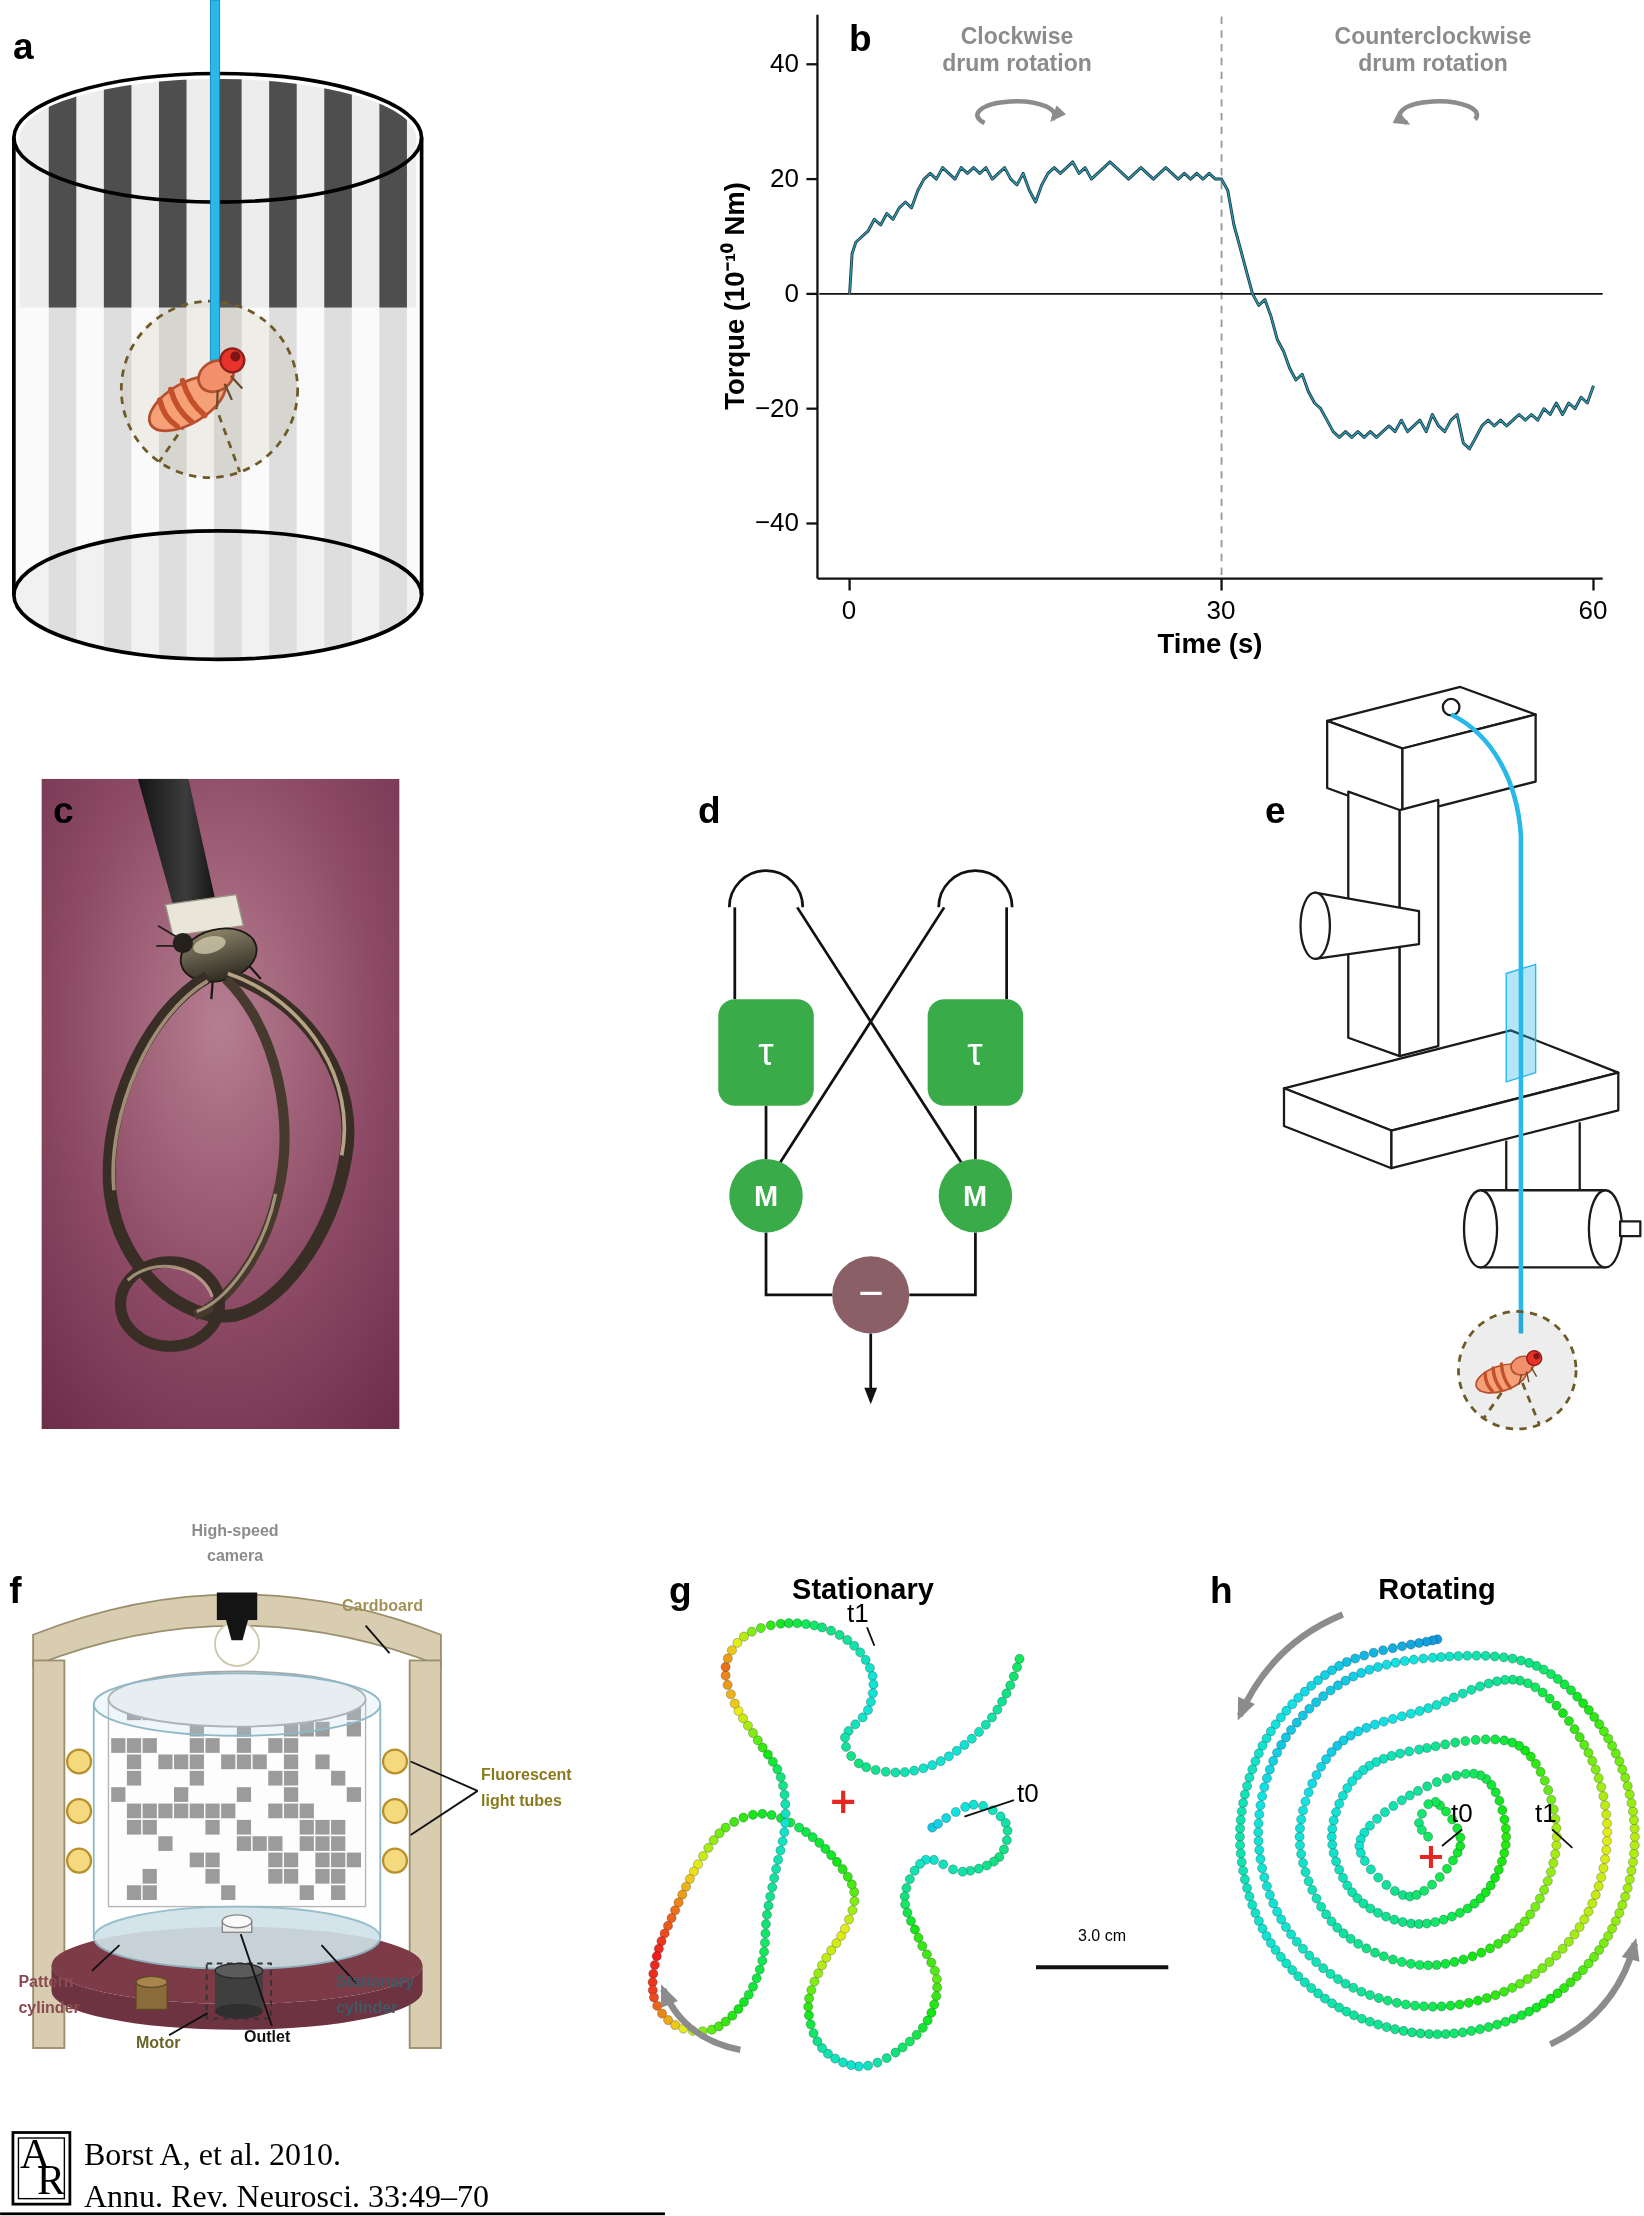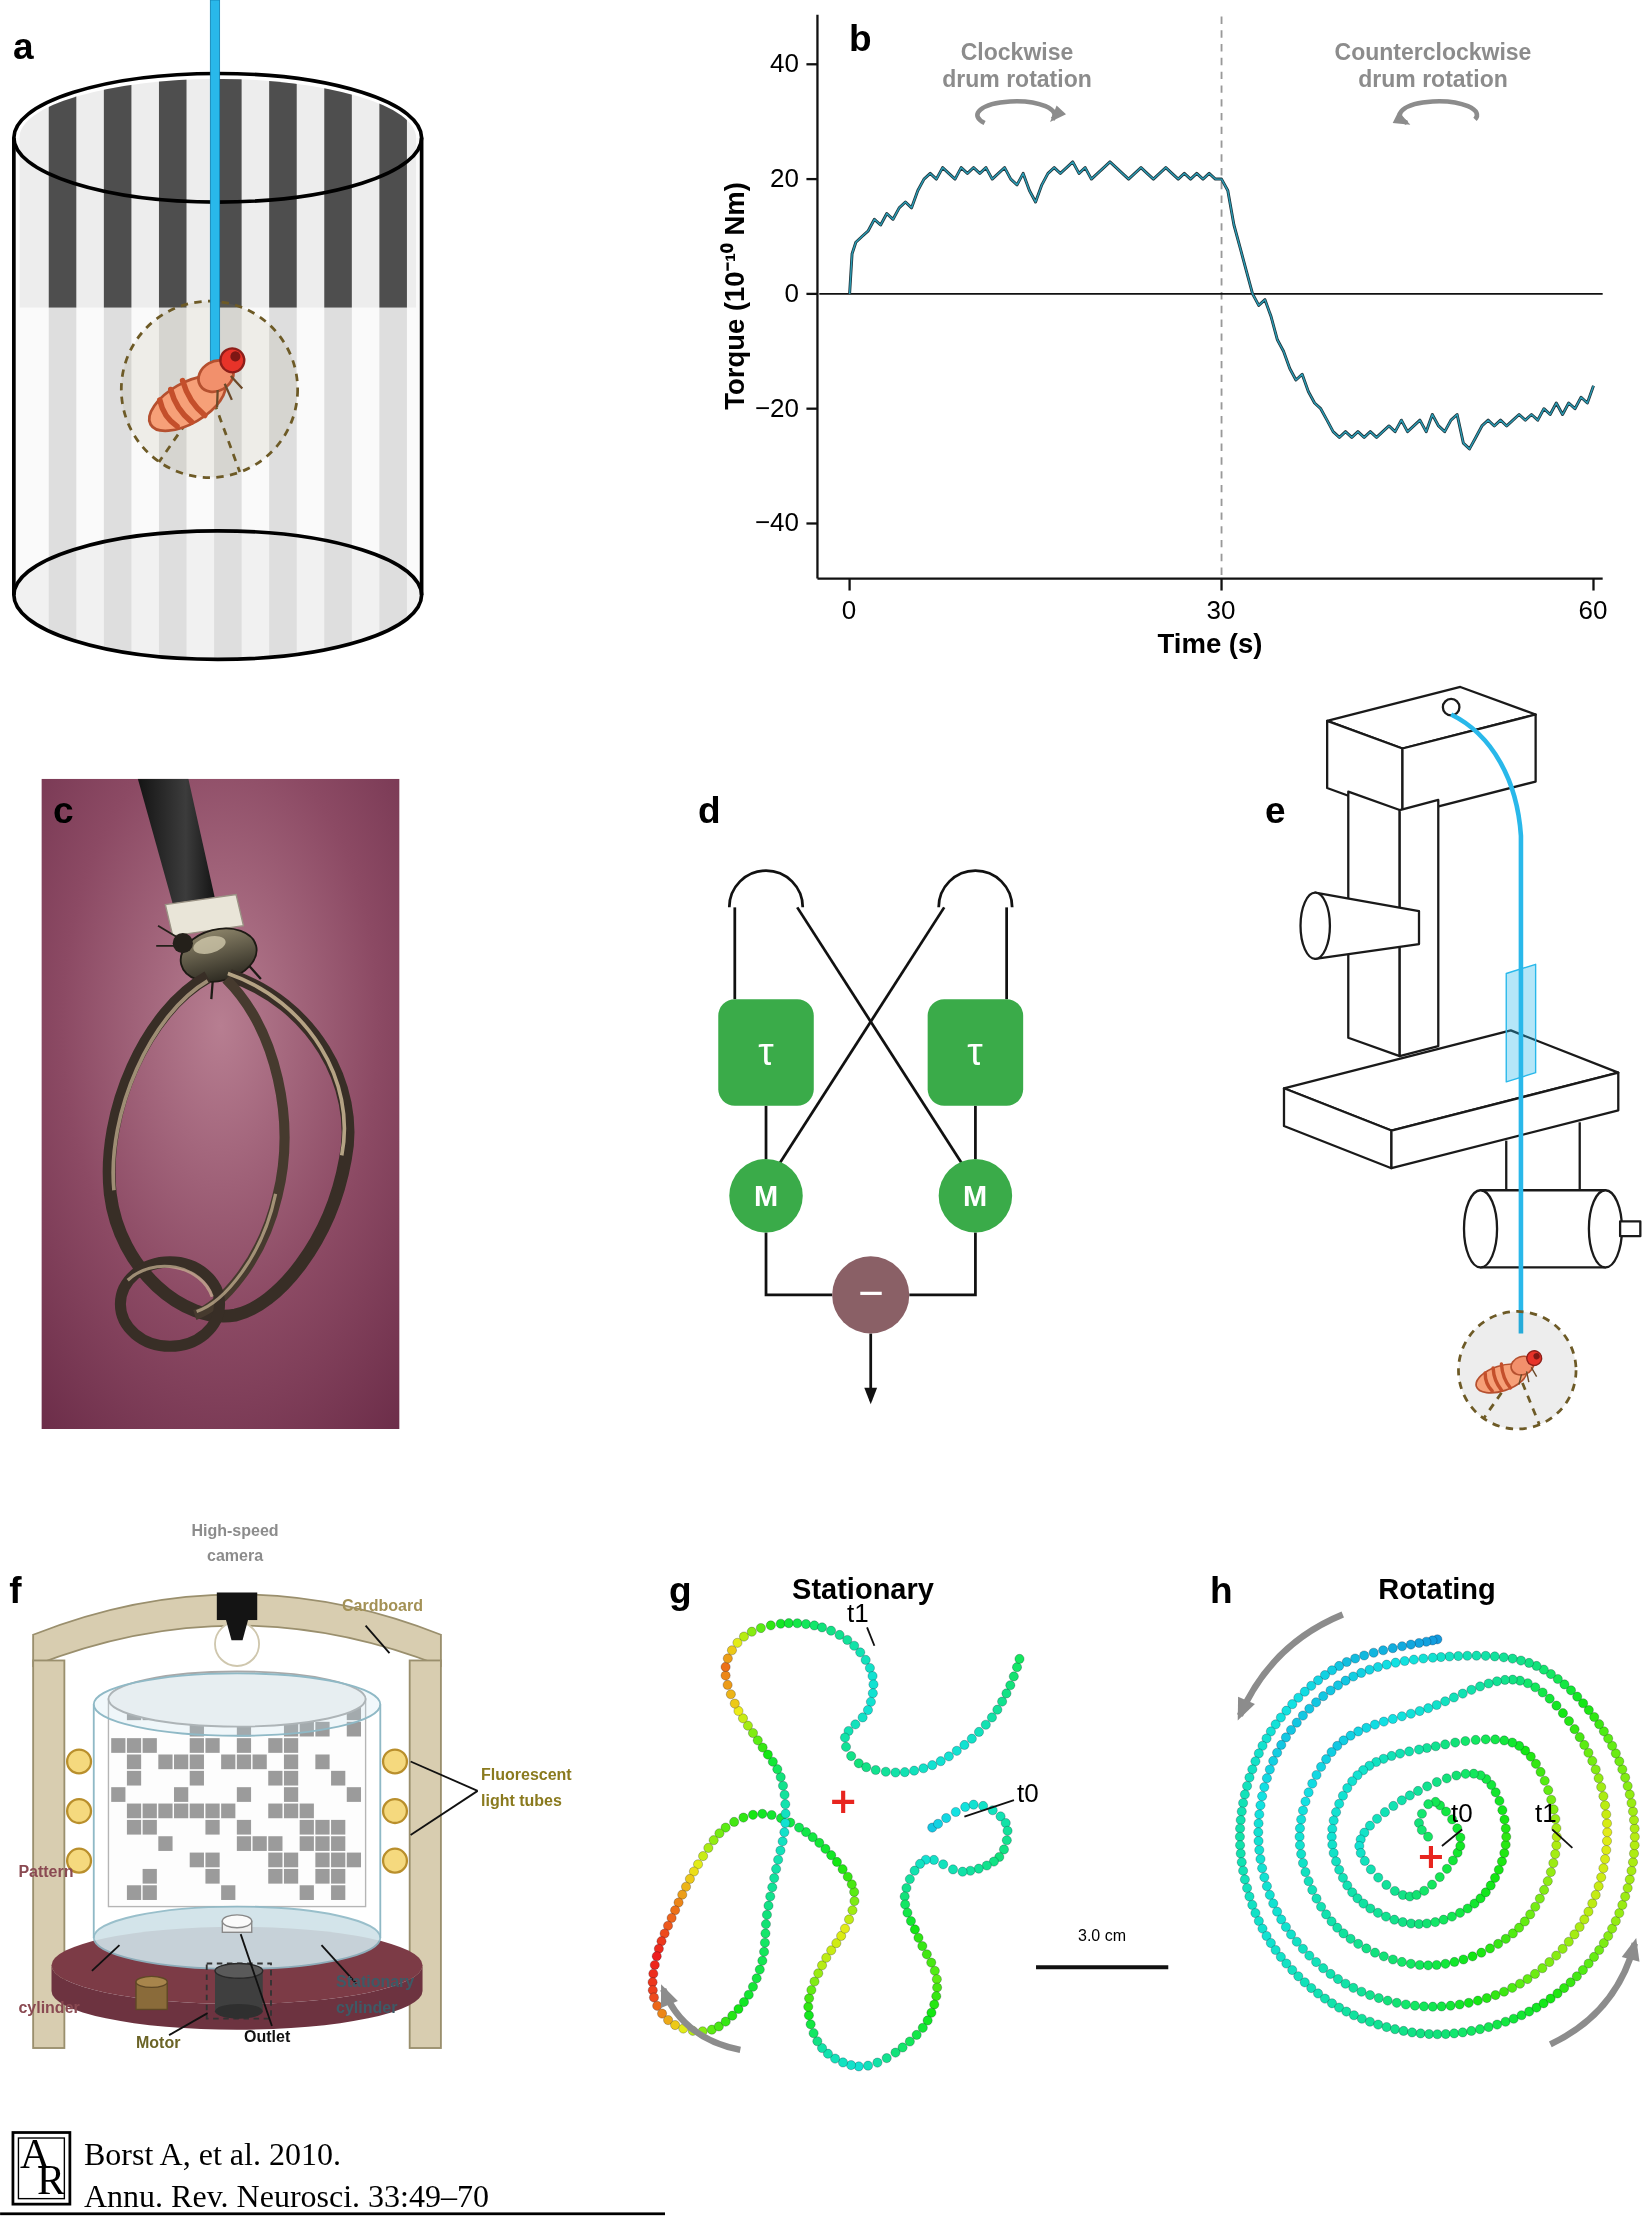--- a/index.html
+++ b/index.html
@@ -2,21 +2,21 @@
 <html style="font-size:14.7px"><head>
 <meta charset="utf-8">
 <style>
   html,body{margin:0;padding:0;background:#fff;}
   .page{position:relative;width:1645px;height:2217px;background:#fff;overflow:hidden;
         font-family:"Liberation Sans",sans-serif;}
   svg.art{position:absolute;left:0;top:0;}
   .t{position:absolute;white-space:nowrap;line-height:1.05;}
   .pl{font-size:37px;font-weight:bold;color:#000;}
   .gray{color:#8c8c8c;}
-  .b25{font-size:23px;font-weight:bold;margin-top:16px;}
+  .b25{font-size:23px;font-weight:bold;}
   .b28{font-size:26px;font-weight:normal;}
   .b30{font-size:27.5px;font-weight:bold;}
   .b32{font-size:29px;font-weight:bold;}
   .n28{font-size:26px;}
   .f26{font-size:16px;font-weight:bold;}
   .serif{font-family:"Liberation Serif",serif;}
   .cx{transform:translateX(-50%);}
   .white{color:#fff;}
 </style>
 </head>
@@ -1065,21 +1065,21 @@
 <div class="t white" style="left:975px;top:1052px;transform:translate(-50%,-50%);font-size:39px" data-name="tau-symbol-right">τ</div>
 <div class="t white b32" style="left:766px;top:1196px;transform:translate(-50%,-50%)" data-name="multiplier-symbol-left">M</div>
 <div class="t white b32" style="left:975px;top:1196px;transform:translate(-50%,-50%)" data-name="multiplier-symbol-right">M</div>
 <div class="t white" style="left:871px;top:1293px;transform:translate(-50%,-50%);font-size:44px" data-name="minus-symbol">−</div>
 
 <div class="t f26 gray cx" style="left:235px;top:1523px" data-name="camera-label-line1">High-speed</div>
 <div class="t f26 gray cx" style="left:235px;top:1548px" data-name="camera-label-line2">camera</div>
 <div class="t f26" style="left:342px;top:1598px;color:#a39155" data-name="cardboard-label">Cardboard</div>
 <div class="t f26" style="left:481px;top:1767px;color:#8a7a1e" data-name="fluorescent-label-line1">Fluorescent</div>
 <div class="t f26" style="left:481px;top:1793px;color:#8a7a1e" data-name="fluorescent-label-line2">light tubes</div>
-<div class="t f26" style="left:18.4px;top:1864px;color:#8a4a52" data-name="pattern-label-line1">Pattern</div>
+<div class="t f26" style="left:18.4px;top:1974px;color:#8a4a52" data-name="pattern-label-line1">Pattern</div>
 <div class="t f26" style="left:18.4px;top:2000px;color:#8a4a52" data-name="pattern-label-line2">cylinder</div>
 <div class="t f26" style="left:136px;top:2035px;color:#6b6426" data-name="motor-label">Motor</div>
 <div class="t f26" style="left:244px;top:2029px;color:#111" data-name="outlet-label">Outlet</div>
 <div class="t f26" style="left:336px;top:1974px;color:#3d5a66" data-name="stationary-label-line1">Stationary</div>
 <div class="t f26" style="left:336px;top:2000px;color:#3d5a66" data-name="stationary-label-line2">cylinder</div>
 
 <div class="t b32 cx" style="left:863px;top:1574px" data-name="stationary-title">Stationary</div>
 <div class="t b32 cx" style="left:1437px;top:1574px" data-name="rotating-title">Rotating</div>
 <div class="t b28" style="left:847px;top:1600px" data-name="t1-label-g">t1</div>
 <div class="t b28" style="left:1017px;top:1780px" data-name="t0-label-g">t0</div>

